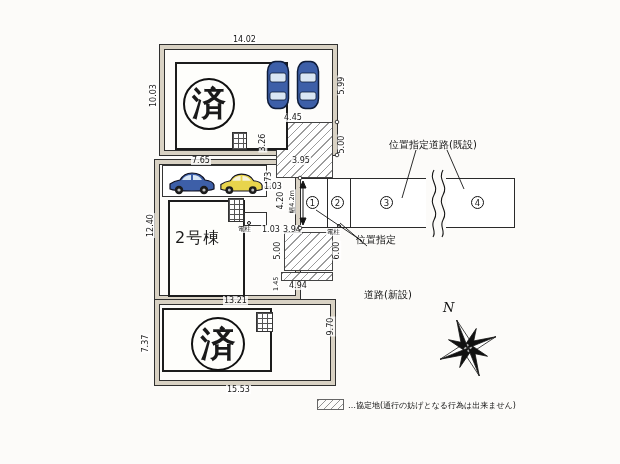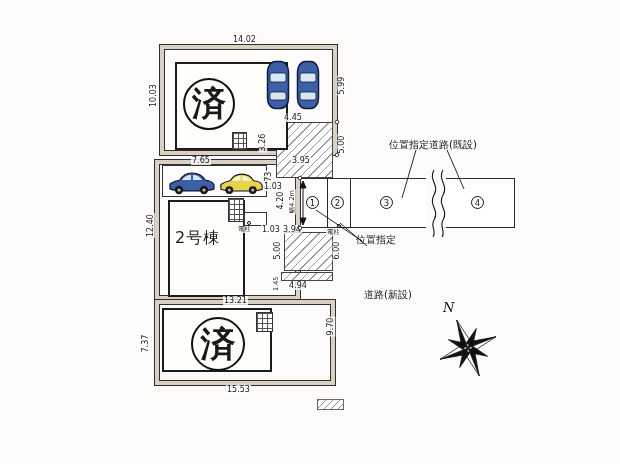--- a/index.html
+++ b/index.html
@@ -147,20 +147,21 @@
       <polygon points="10,48 35,43 40,48" fill="#fff"></polygon>
       <polygon points="55,33 45,48 40,43" fill="#111"></polygon>
       <polygon points="55,63 40,53 45,48" fill="#111"></polygon>
       <polygon points="25,63 40,53 35,48" fill="#111"></polygon>
       <polygon points="25,33 40,43 35,48" fill="#111"></polygon>
     </g>
   </svg>
   <div class="compass-n" style="left:443px;top:300px;">N</div>
 
   <div class="legend-swatch" style="left:317px;top:399px;"></div>
+  <div class="legend-text" style="left:348px;top:400px;">…協定地(通行の妨げとなる行為は出来ません)</div>
 
   <svg class="overlay" width="620" height="464" viewBox="0 0 620 464">
     <g stroke="#141414" stroke-width="0.9" fill="none">
       <line x1="416" y1="150" x2="402" y2="198"></line>
       <line x1="447" y1="150" x2="464" y2="189"></line>
       <line x1="362" y1="241" x2="316" y2="210"></line>
       <line x1="367" y1="246" x2="340" y2="223"></line>
     </g>
     <g>
       <rect x="426" y="172" width="20" height="60" fill="#fcfbf9" stroke="none"></rect>

